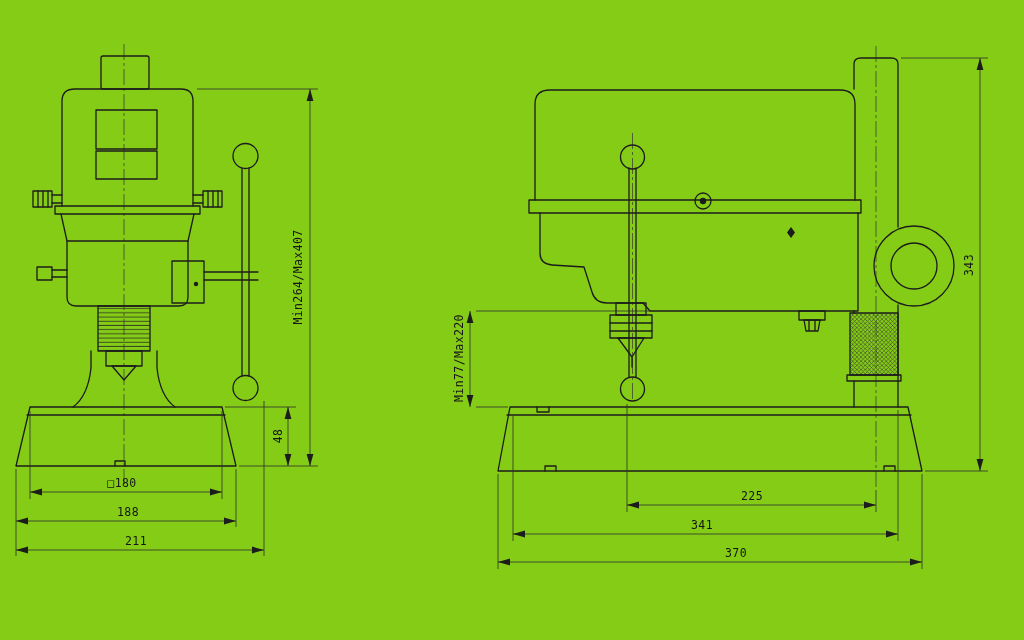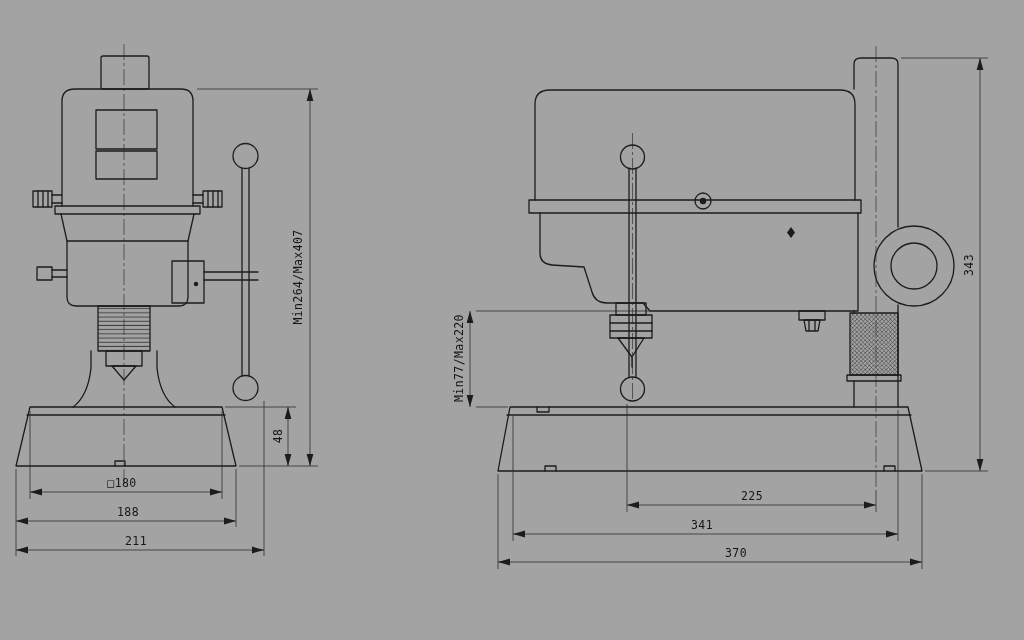--- a/index.html
+++ b/index.html
@@ -1,16 +1,16 @@
 <!DOCTYPE html>
 <html><head>
 <meta charset="utf-8">
 <style>
   html,body{margin:0;padding:0;background:#e9e9e6;}
-  .sheet{width:1024px;height:640px;background:#a3a3a3;margin:0 auto;position:relative;overflow:hidden;}
+  .sheet{width:1024px;height:640px;background:#84cc16;margin:0 auto;position:relative;overflow:hidden;}
   svg{display:block;}
   .objline{stroke:#1c1c1c;stroke-width:1.3;fill:none;stroke-linejoin:round;stroke-linecap:round;}
   .thinline{stroke:#2e2e2e;stroke-width:0.8;fill:none;}
   .centerline{stroke:#333333;stroke-width:0.7;fill:none;stroke-dasharray:16 3 3 3;}
   .dimtxt{font-family:"DejaVu Sans Mono","Liberation Mono",monospace;font-size:11.5px;fill:#161616;letter-spacing:0.4px;}
 </style>
 </head>
 <body>
 
 <div class="sheet">

